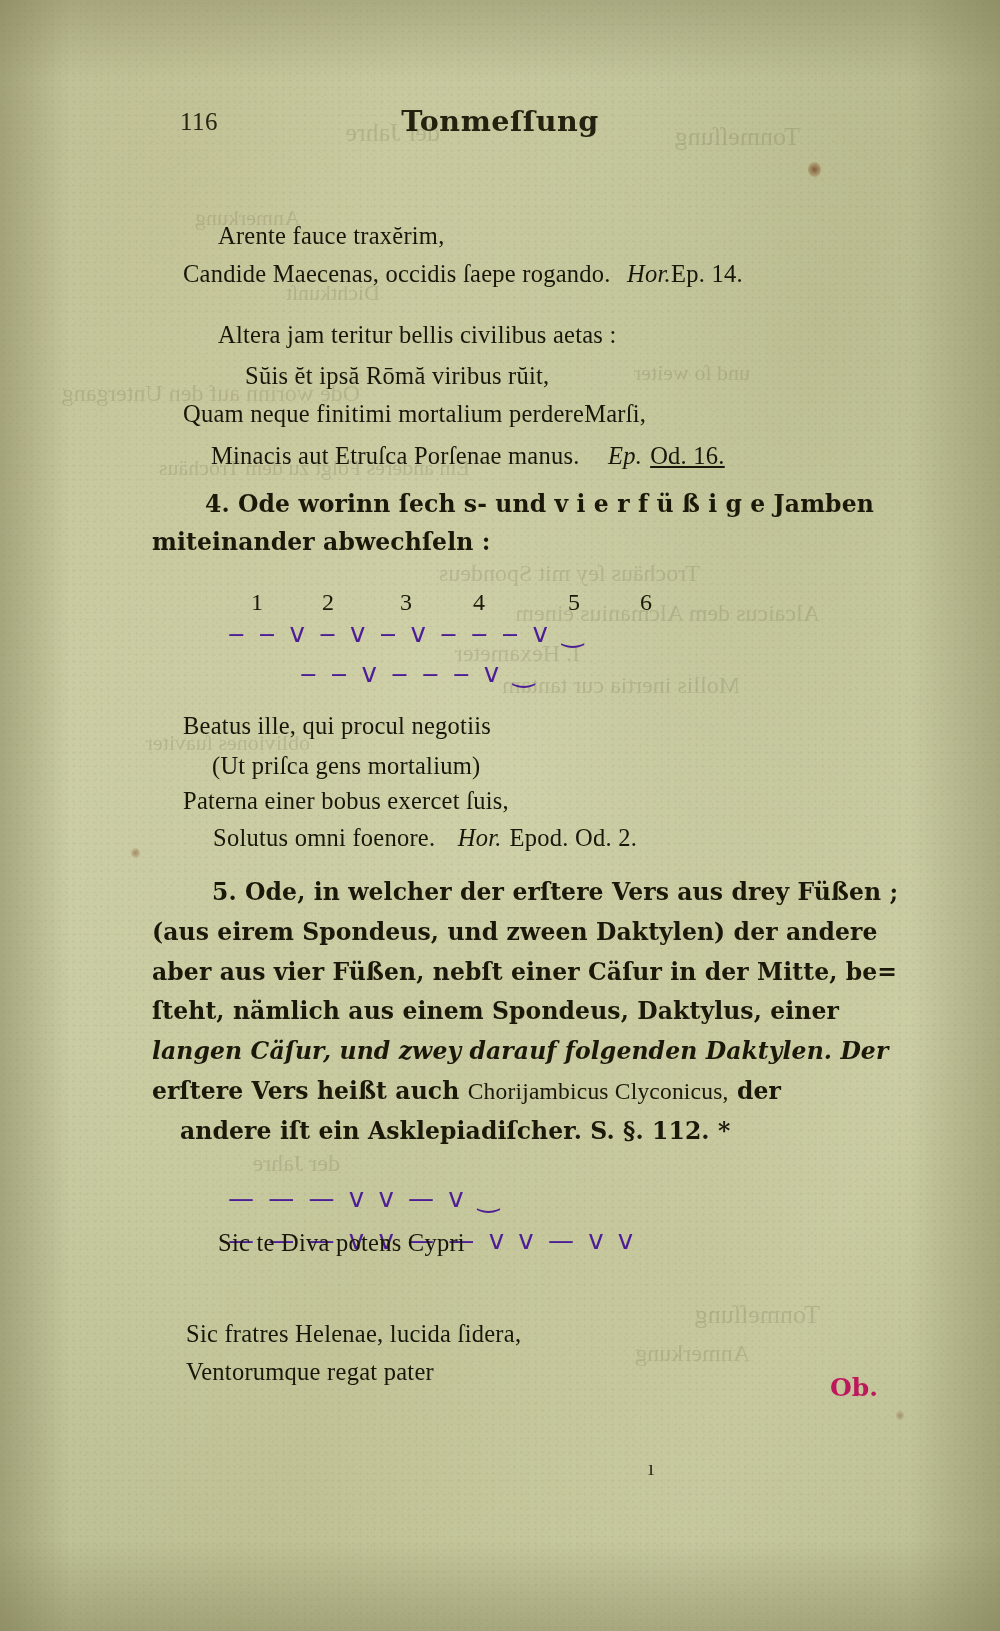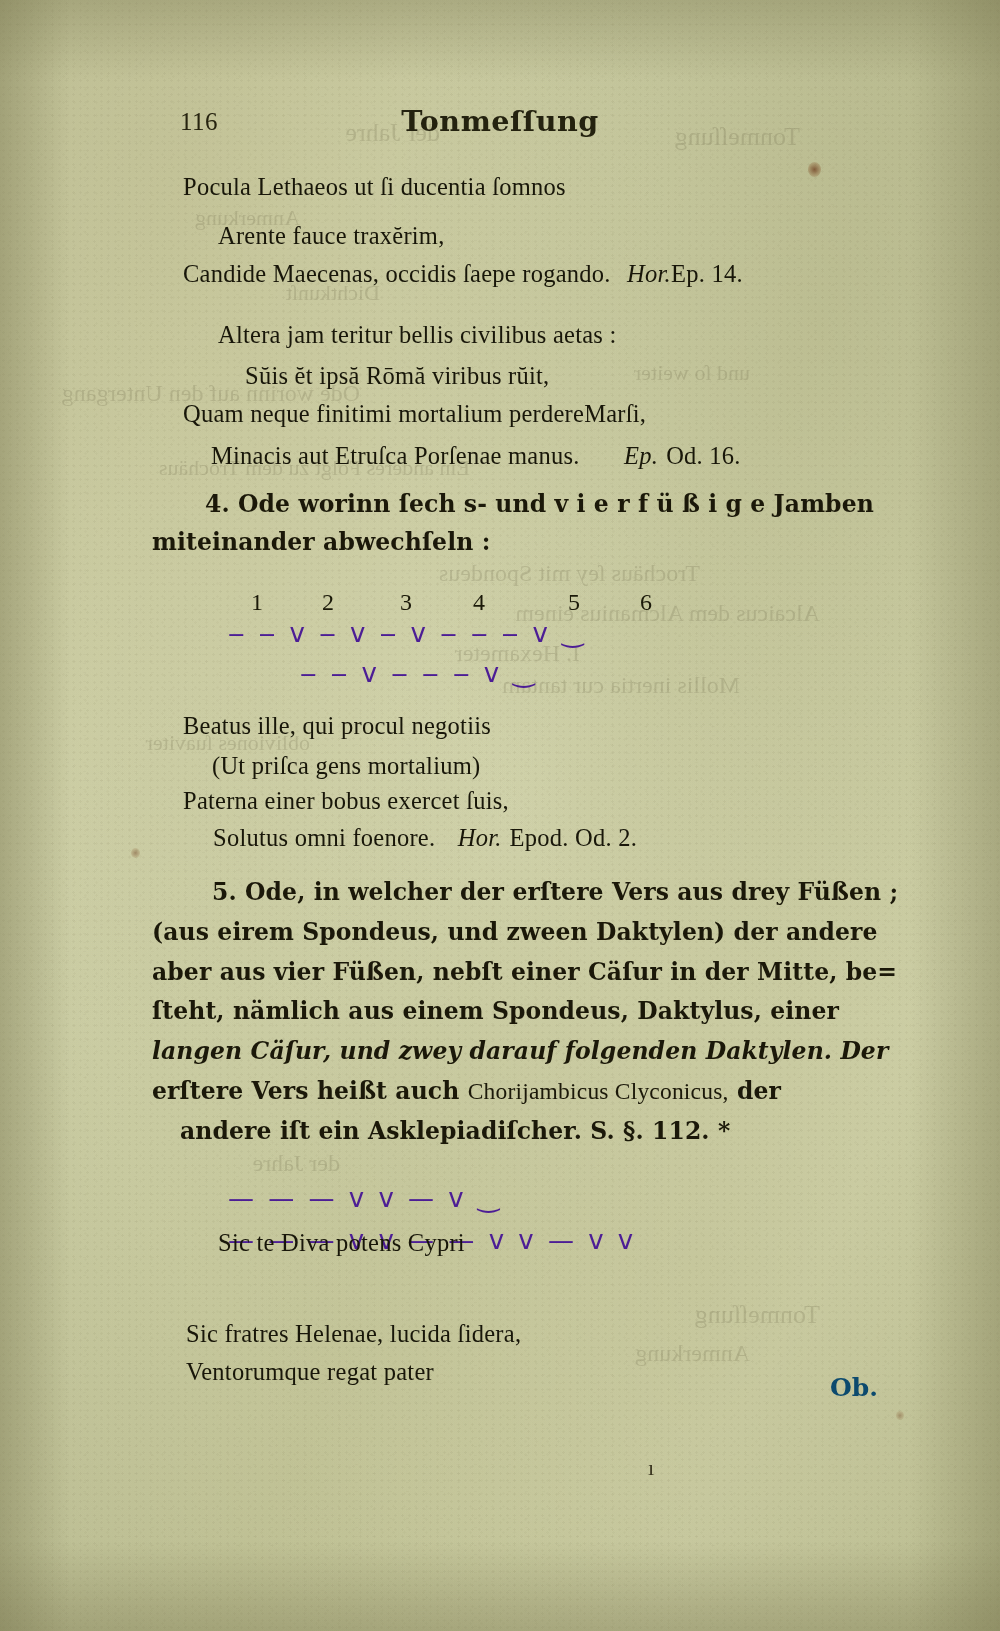--- a/index.html
+++ b/index.html
@@ -148,21 +148,21 @@
     white-space: nowrap;
   }
 
   .catch {
     position: absolute;
     right: 122px;
     top: 1373px;
     font-family: "DejaVu Serif", serif;
     font-weight: 700;
     font-size: 25px;
-    color: #0c4a6e;
+    color: #be185d;
   }
   .tickmark {
     position: absolute;
     left: 648px;
     top: 1455px;
     font-size: 22px;
     color: #3a3520;
   }
   .blot {
     position: absolute;
@@ -201,33 +201,32 @@
 <div class="blot" style="left:131px; top:848px; width:9px; height:10px; opacity:.6;"></div>
 <div class="blot" style="left:896px; top:1411px; width:8px; height:9px; opacity:.5;"></div>
 
 <div class="page">
 
   <div class="header">
     <div class="folio">116</div>
     <div class="running-head">Tonmeſſung</div>
   </div>
 
-  <div class="lat" style="left:183px; top:173px;">Pocula Lethaeos ut ſi ducentia ſomnos</div>
   <div class="lat" style="left:218px; top:222px;">Arente fauce traxĕrim,</div>
   <div class="lat" style="left:183px; top:260px;">
     <span>Candide Maecenas, occidis ſaepe rogando.</span>
     <span class="it" style="margin-left:10px;">Hor.</span><span>Ep. 14.</span>
   </div>
 
   <div class="lat" style="left:218px; top:321px;">Altera jam teritur bellis civilibus aetas :</div>
   <div class="lat" style="left:245px; top:362px;">Sŭis ĕt ipsă Rōmă viribus rŭit,</div>
   <div class="lat" style="left:183px; top:400px;">Quam neque finitimi mortalium perdereMarſi,</div>
   <div class="lat" style="left:211px; top:442px;">
     <span>Minacis aut Etruſca Porſenae manus.</span>
-    <span class="it" style="margin-left:38px;">Ep.</span><span style="margin-left:8px;">Od. 16.</span>
+    <span class="it" style="margin-left:22px;">Ep.</span><span style="margin-left:8px;text-decoration:underline;">Od. 16.</span>
   </div>
 
   <div class="de" style="left:205px; top:489px;">4. Ode worinn  ſech s- und  v i e r f ü ß i g e  Jamben</div>
   <div class="de" style="left:152px; top:527px;">miteinander abwechſeln :</div>
 
   <div class="scheme-nums" style="left:0; top:589px; width:1000px; height:30px;">
     <span style="left:251px;">1</span>
     <span style="left:322px;">2</span>
     <span style="left:400px;">3</span>
     <span style="left:473px;">4</span>

